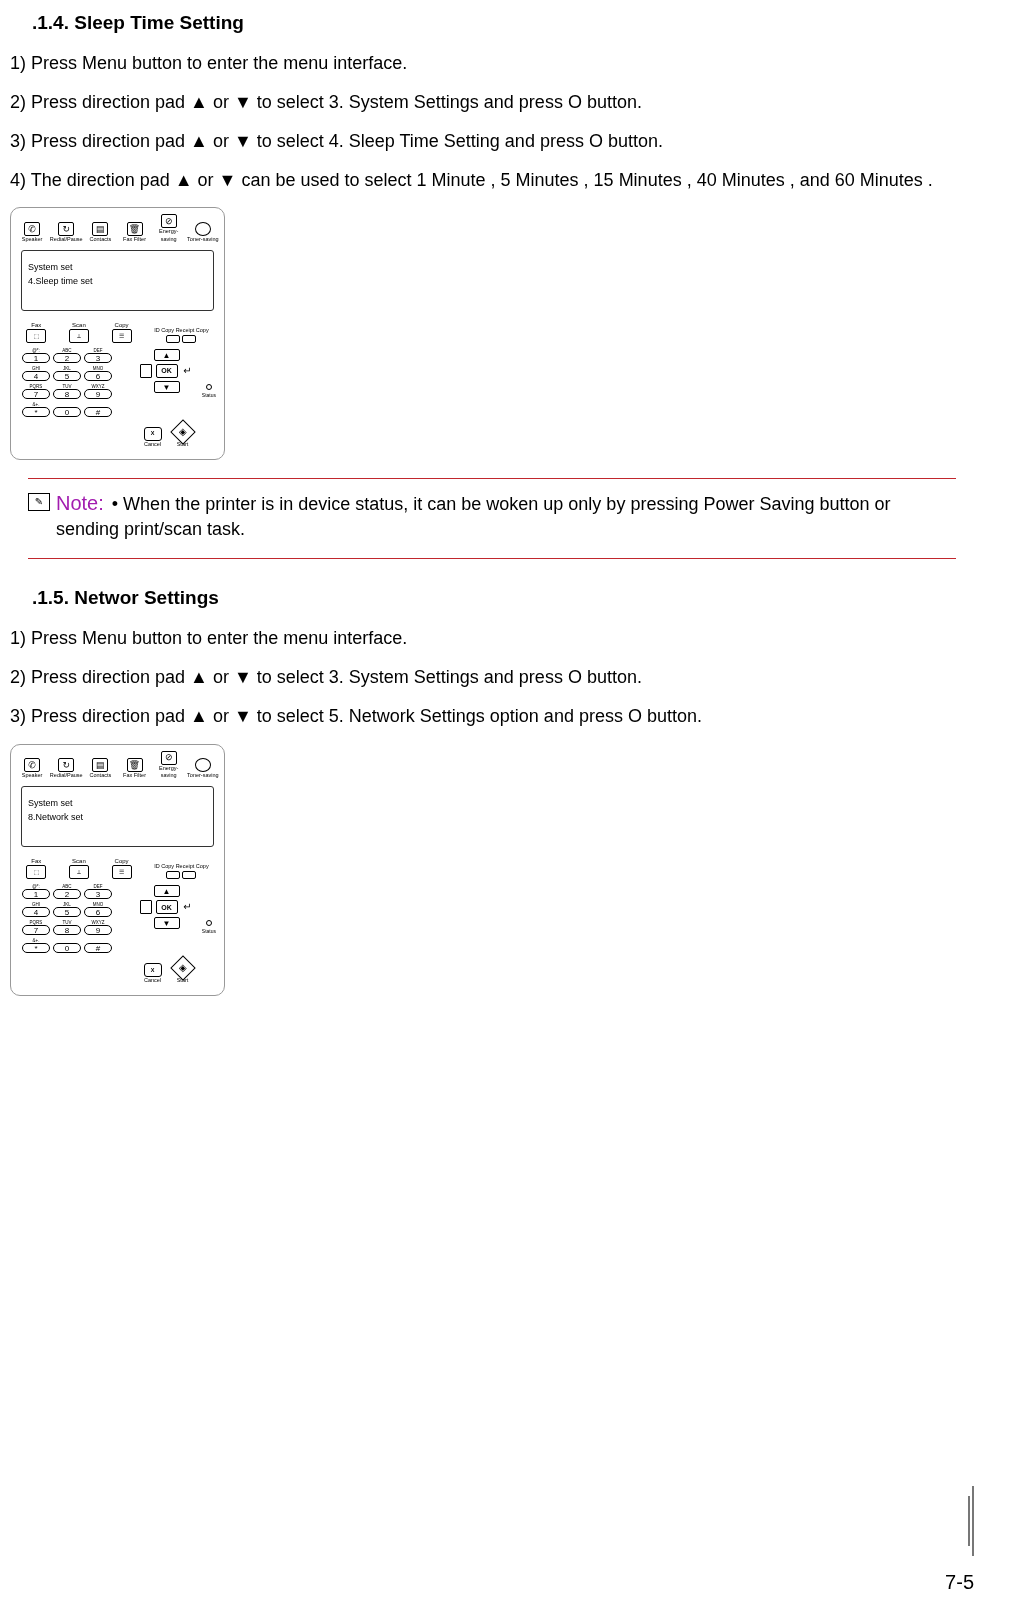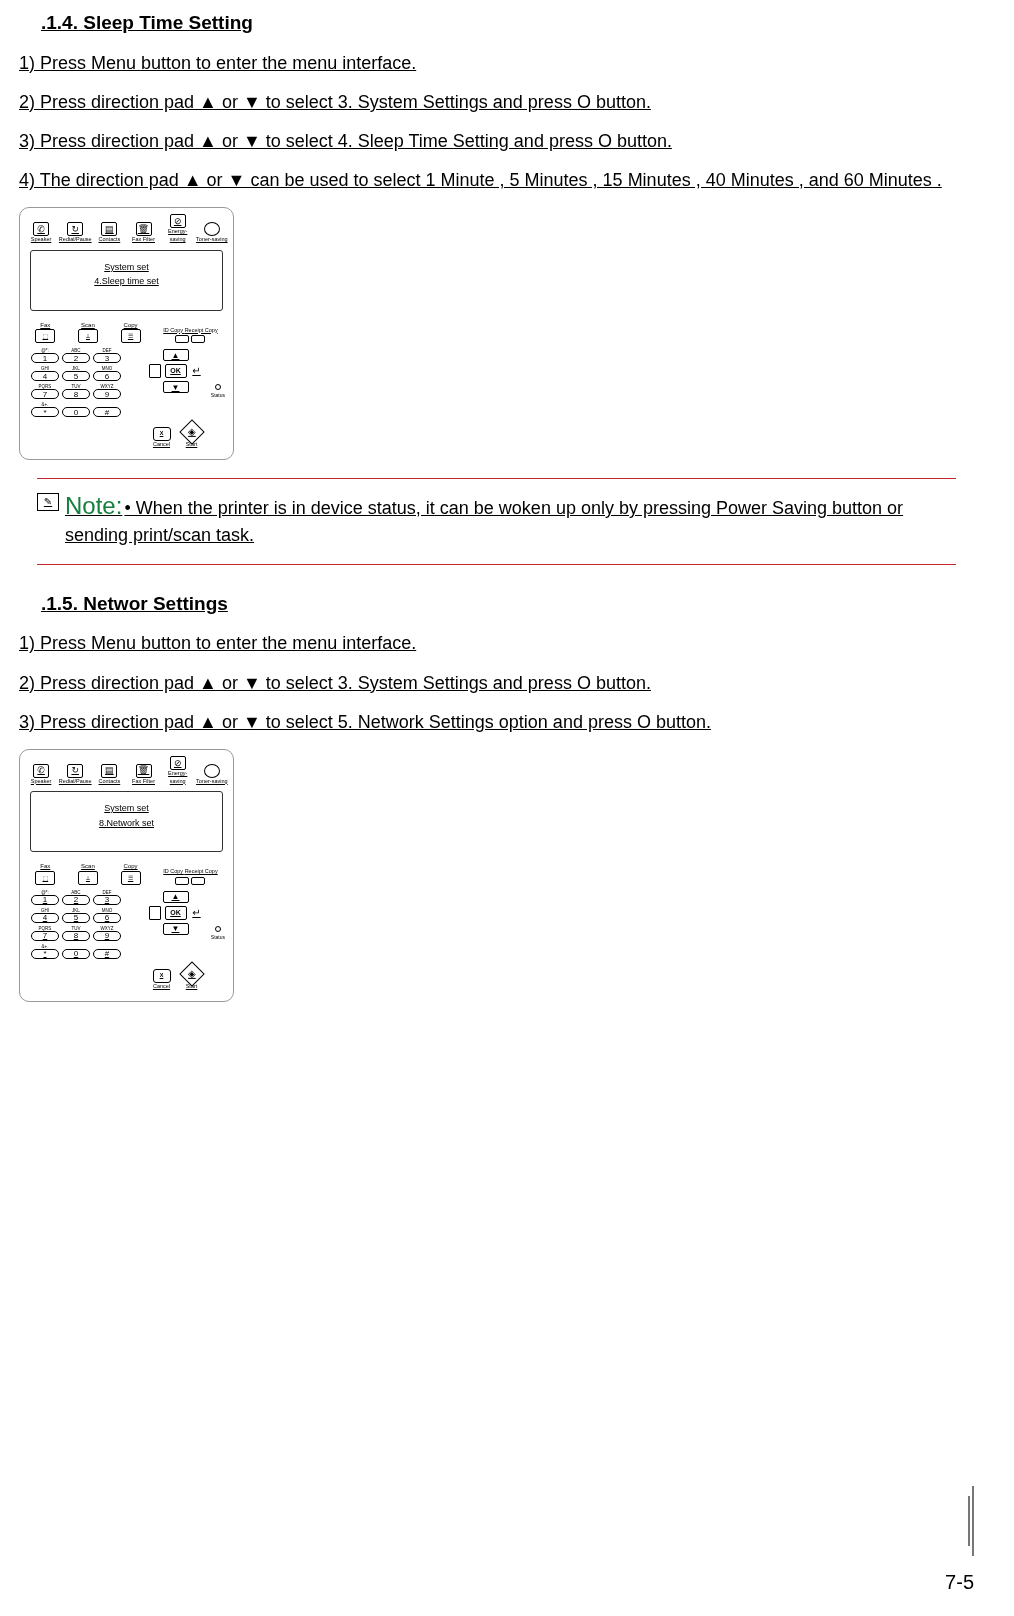--- a/index.html
+++ b/index.html
@@ -1,27 +1,27 @@
 <!DOCTYPE html>
 <html><head>
   <meta charset="utf-8">
   <style>
     * { box-sizing: border-box; margin: 0; padding: 0; }
     body { font-family: Arial, Helvetica, sans-serif; font-size: 18px; line-height: 1.4; color: #000; background: #fff; padding: 0; width: 1014px; min-height: 1616px; position: relative; }
-    .page { padding: 10px 40px 10px 19px; text-decoration: underline; }
+    .page { padding: 10px 40px 10px 10px; }
     h3 { font-size: 19px; font-weight: bold; margin-bottom: 14px; padding-left: 22px; }
     p { margin-bottom: 14px; }
     
     
     .device { width: 215px; border: 1px solid #999; border-radius: 10px; padding: 6px 4px 10px 4px; margin: 6px 0 18px 0; font-size: 7px; text-align: center; }
     .top-row { display: flex; justify-content: space-around; align-items: flex-end; margin-bottom: 6px; }
     .top-item { display: flex; flex-direction: column; align-items: center; width: 16%; font-size: 5.5px; }
     .top-icon { width: 16px; height: 14px; border: 1px solid #000; border-radius: 2px; display: flex; align-items: center; justify-content: center; font-size: 9px; }
     .top-icon.circ { border-radius: 50%; }
-    .lcd { border: 1px solid #333; border-radius: 3px; margin: 4px 6px 10px 6px; padding: 10px 6px 20px 6px; text-align: center; font-size: 9px; }
+    .lcd { border: 1px solid #333; border-radius: 3px; margin: 4px 6px 10px 6px; padding: 10px 6px 20px 6px; text-align: left; font-size: 9px; }
     .lcd div { margin-bottom: 2px; font-weight: 500; }
     .mid-row { display: flex; justify-content: space-around; align-items: flex-end; margin-bottom: 6px; }
     .mid-item { display: flex; flex-direction: column; align-items: center; font-size: 6px; }
     .mid-icon { width: 20px; height: 14px; border: 1px solid #000; border-radius: 2px; display: flex; align-items: center; justify-content: center; }
     .idcopy { display: flex; flex-direction: column; align-items: center; font-size: 5.5px; gap: 1px; }
     .idcopy-boxes { display: flex; gap: 2px; }
     .idcopy-boxes span { width: 14px; height: 8px; border: 1px solid #000; border-radius: 2px; }
     .bottom-area { display: flex; gap: 6px; padding: 0 6px; }
     .keypad { display: grid; grid-template-columns: repeat(3, 30px); grid-template-rows: repeat(4, 16px); gap: 2px 1px; }
     .key-wrap { display: flex; flex-direction: column; align-items: center; }
@@ -39,21 +39,21 @@
     .cancel-btn { width: 18px; height: 14px; border: 1px solid #000; border-radius: 3px; display: flex; align-items: center; justify-content: center; font-weight: bold; }
     .start-btn { width: 18px; height: 18px; border: 1px solid #000; transform: rotate(45deg); display: flex; align-items: center; justify-content: center; }
     .start-btn span { transform: rotate(-45deg); font-size: 10px; }
     .sttxt { position: absolute; right: -2px; top: 50%; font-size: 5px; }
     
     
     .note-wrap { margin: 10px 18px 26px 18px; }
     .note-line { height: 1px; background: #c1272d; }
     .note-body { display: flex; gap: 6px; padding: 10px 0 16px 0; align-items: flex-start; }
     .note-icon { width: 22px; height: 18px; border: 1px solid #000; display: flex; align-items: center; justify-content: center; font-size: 10px; margin-top: 4px; }
-    .note-label { color: #15803d; font-size: 24px; margin-right: 2px; }
+    .note-label { color: #a21caf; font-size: 20px; margin-right: 8px; }
     .note-text { flex: 1; font-size: 18px; }
     
     .page-num { position: absolute; bottom: 20px; right: 40px; font-size: 20px; margin-left: 28px; }
     .page-tick { position: absolute; bottom: 60px; right: 40px; width: 4px; height: 70px; }
     .page-tick div { position: absolute; width: 2px; background: #777; }
     .t1 { height: 70px; right: 0; }
     .t2 { height: 50px; right: 4px; top: 10px; }
   </style>
 </head>
 <body>

